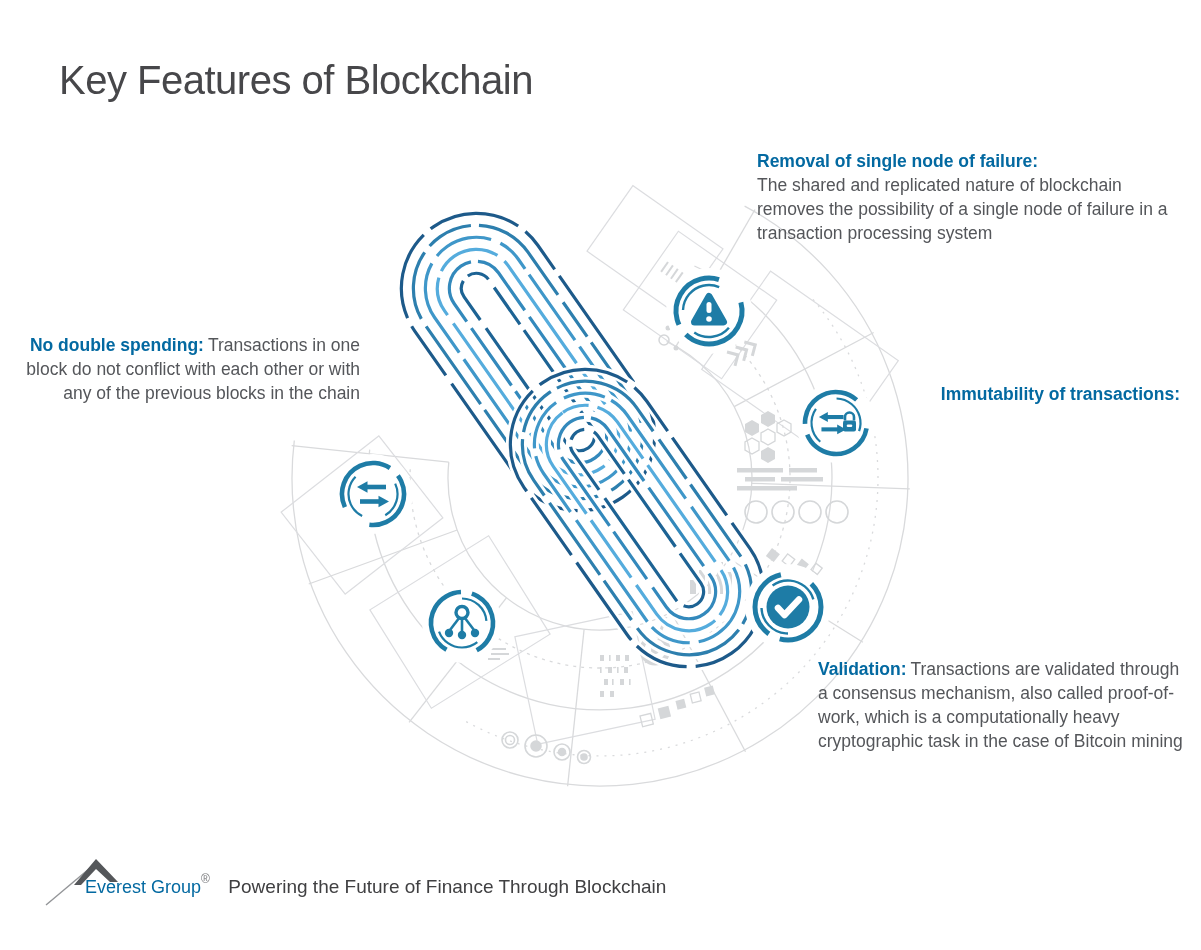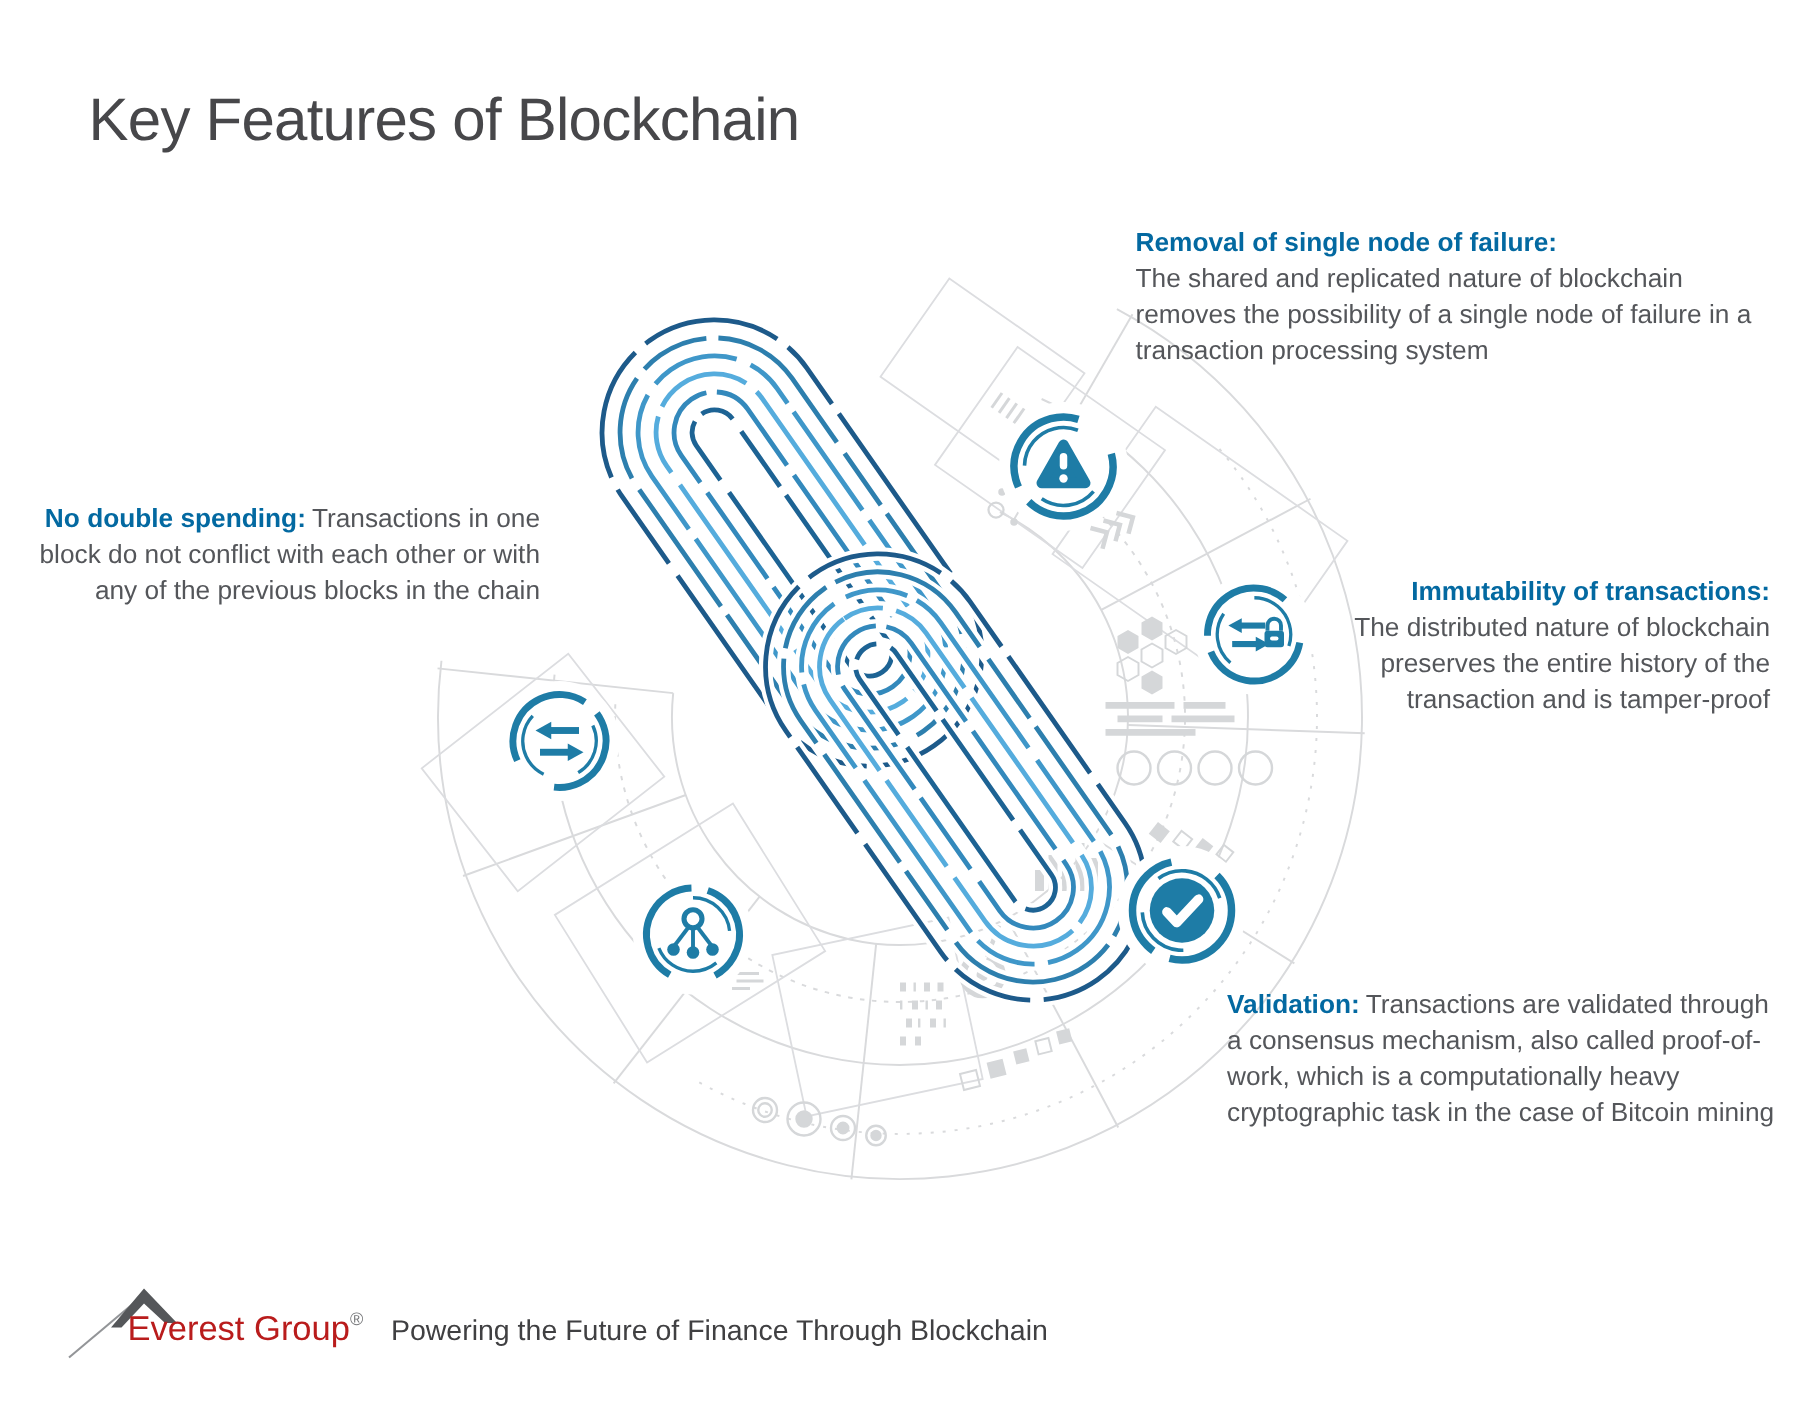--- a/index.html
+++ b/index.html
@@ -9,21 +9,21 @@
          color:#47474a;letter-spacing:-0.5px;}
   .feature{position:absolute;font-size:17.5px;line-height:24px;color:#54565a;}
   .feature .fh{color:#0369a1;font-weight:700;}
   .feature .fh.block{display:block;}
   .feature .fh.inline{margin-right:4px;}
   .ralign{text-align:right;}
   #art{position:absolute;left:0;top:0;width:1201px;height:950px;}
   #footer{position:absolute;left:0;top:840px;width:1201px;height:80px;}
   #footer-logo-mark{position:absolute;left:44px;top:10px;}
   #footer-text{position:absolute;left:85px;top:32px;white-space:nowrap;}
-  #brand{font-size:23px;color:#b91c1c;text-align:center;}
+  #brand{font-size:18px;color:#0369a1;text-align:center;}
   #brand-reg{font-size:12px;color:#77787b;vertical-align:10px;}
   #tagline{font-size:19px;color:#404042;margin-left:14px;text-align:center;}
 </style>
 </head>
 <body>
 
 <div id="page">
 
   <div id="title">Key Features of Blockchain</div>
 
@@ -264,21 +264,21 @@
 
   <div class="feature" style="left:757px;top:149px;width:420px;">
     <span class="fh block">Removal of single node of failure:</span><span>The shared and replicated nature of blockchain removes the possibility of a single node of failure in a transaction processing system</span>
   </div>
 
   <div class="feature ralign" style="left:20px;top:333px;width:340px;">
     <span class="fh inline">No double spending:</span><span>Transactions in one block do not conflict with each other or with any of the previous blocks in the chain</span>
   </div>
 
   <div class="feature" style="left:895px;top:382px;width:285px;text-align:right;">
-    <span class="fh block">Immutability of transactions:</span><span>The distributed nature of blockchain preserves the entire history of the transaction and is tamper-proof</span>
+    <span class="fh block">Immutability of transactions:</span>
   </div>
 
 
   <div class="feature" style="left:818px;top:657px;width:375px;">
     <span class="fh inline">Validation:</span><span>Transactions are validated through a consensus mechanism, also called proof-of-work, which is a computationally heavy cryptographic task in the case of Bitcoin mining</span>
   </div>
 
   <div id="footer">
     <svg id="footer-logo-mark" width="100" height="58" viewBox="0 0 100 58">
       <line x1="2" y1="55" x2="52" y2="13" stroke="#939598" stroke-width="1.4"></line>

